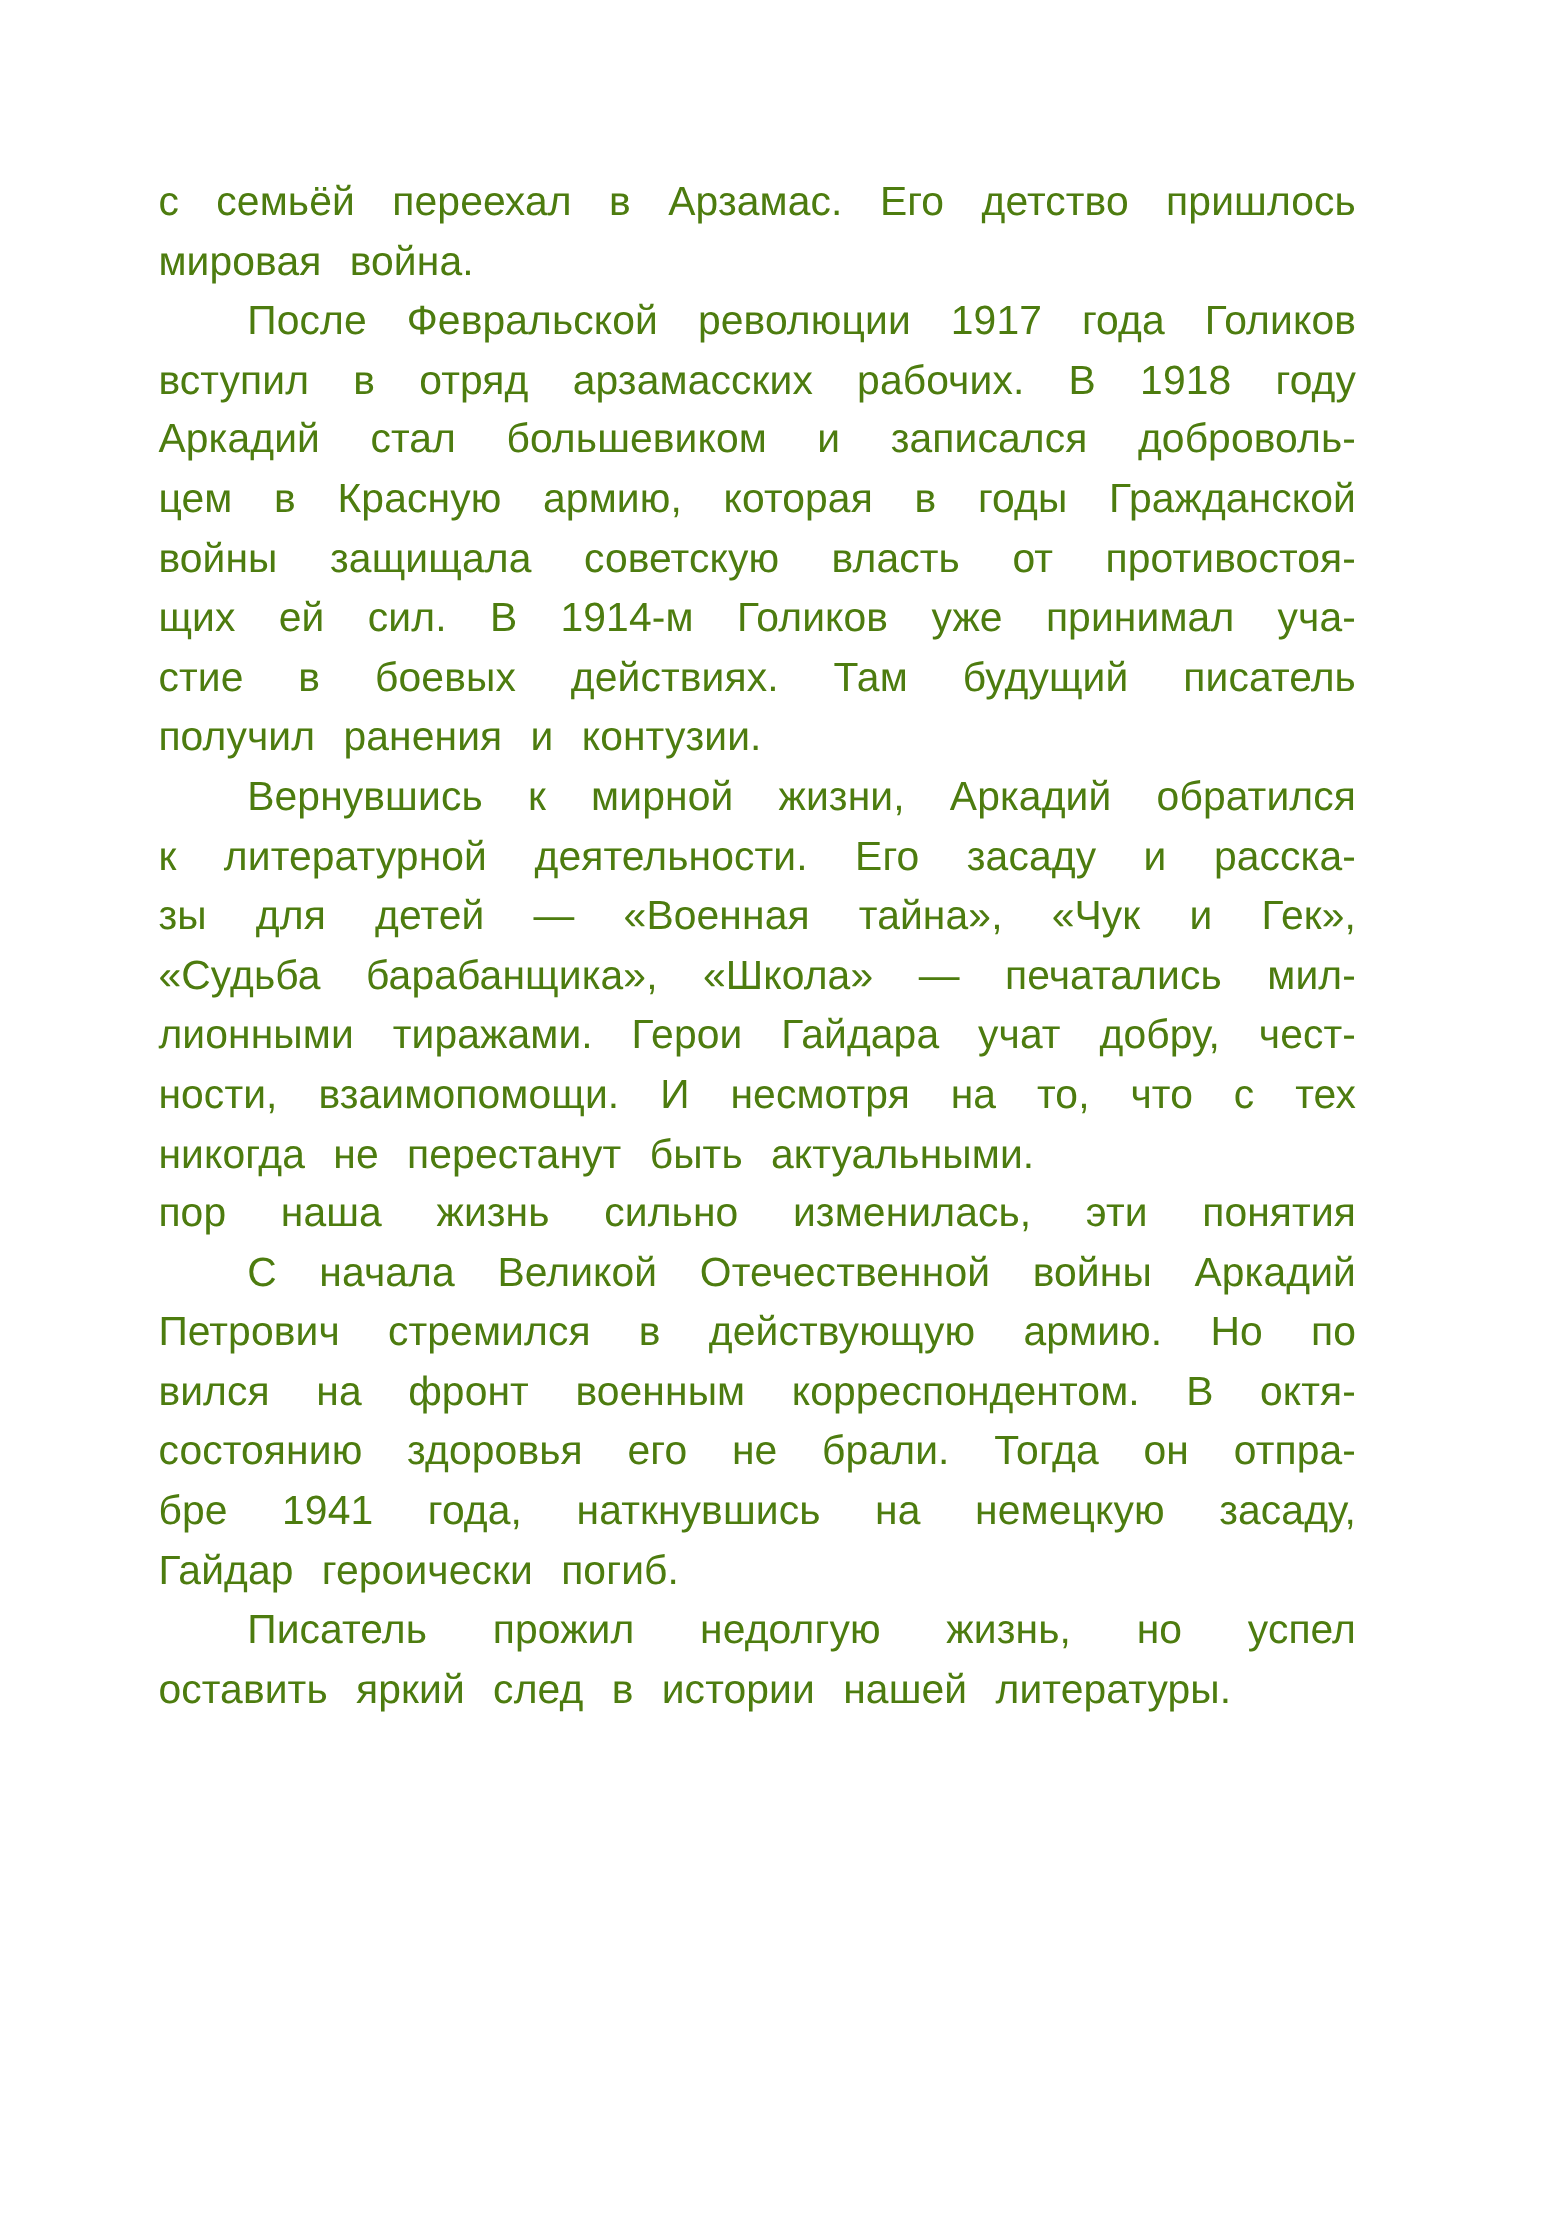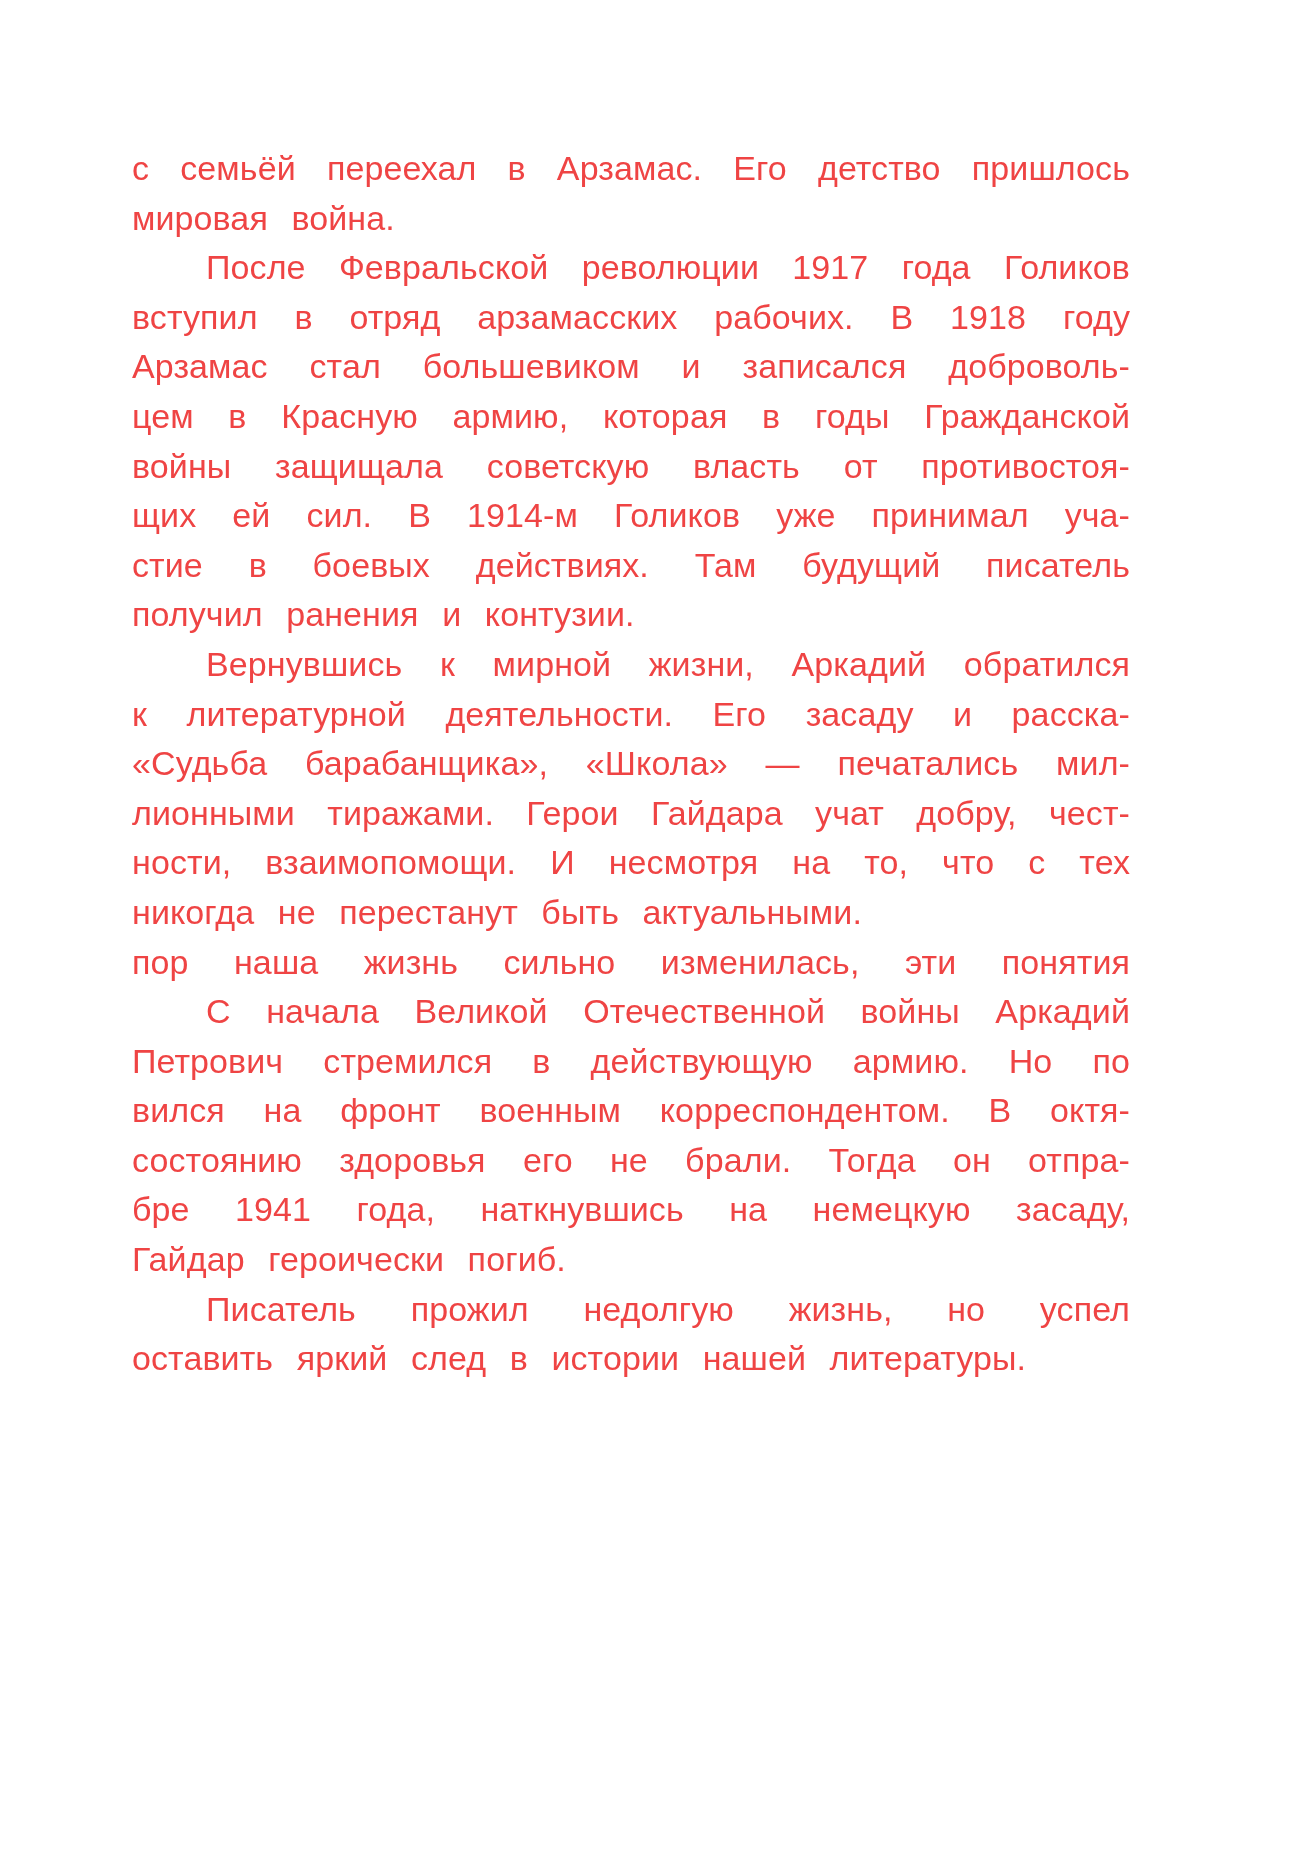--- a/index.html
+++ b/index.html
@@ -19,21 +19,21 @@
     inset: 0;
     background: #ffffff;
   }
   .text-block {
     position: absolute;
     left: 132px;
     top: 144px;
     width: 998px;
     font-size: 34px;
     line-height: 49.6px;
-    color: #ef4444;
+    color: #4d7c0f;
     letter-spacing: 0.1px;
   }
   .paragraph {
     margin: 0;
     padding: 0;
   }
   .line {
     text-align: justify;
     text-align-last: justify;
     word-spacing: 14px;
@@ -52,30 +52,31 @@
 
 <div class="page">
   <div class="text-block" id="text-block">
       <div class="paragraph">
         <div class="line">с семьёй переехал в Арзамас. Его детство пришлось</div>
         <div class="line last">мировая война.</div>
       </div>
       <div class="paragraph">
         <div class="line indent">После Февральской революции 1917 года Голиков</div>
         <div class="line">вступил в отряд арзамасских рабочих. В 1918 году</div>
-        <div class="line">Арзамас стал большевиком и записался доброволь-</div>
+        <div class="line">Аркадий стал большевиком и записался доброволь-</div>
         <div class="line">цем в Красную армию, которая в годы Гражданской</div>
         <div class="line">войны защищала советскую власть от противостоя-</div>
         <div class="line">щих ей сил. В 1914-м Голиков уже принимал уча-</div>
         <div class="line">стие в боевых действиях. Там будущий писатель</div>
         <div class="line last">получил ранения и контузии.</div>
       </div>
       <div class="paragraph">
         <div class="line indent">Вернувшись к мирной жизни, Аркадий обратился</div>
         <div class="line">к литературной деятельности. Его засаду и расска-</div>
+        <div class="line">зы для детей — «Военная тайна», «Чук и Гек»,</div>
         <div class="line">«Судьба барабанщика», «Школа» — печатались мил-</div>
         <div class="line">лионными тиражами. Герои Гайдара учат добру, чест-</div>
         <div class="line">ности, взаимопомощи. И несмотря на то, что с тех</div>
         <div class="line last">никогда не перестанут быть актуальными.</div>
         <div class="line">пор наша жизнь сильно изменилась, эти понятия</div>
       </div>
       <div class="paragraph">
         <div class="line indent">С начала Великой Отечественной войны Аркадий</div>
         <div class="line">Петрович стремился в действующую армию. Но по</div>
         <div class="line">вился на фронт военным корреспондентом. В октя-</div>

